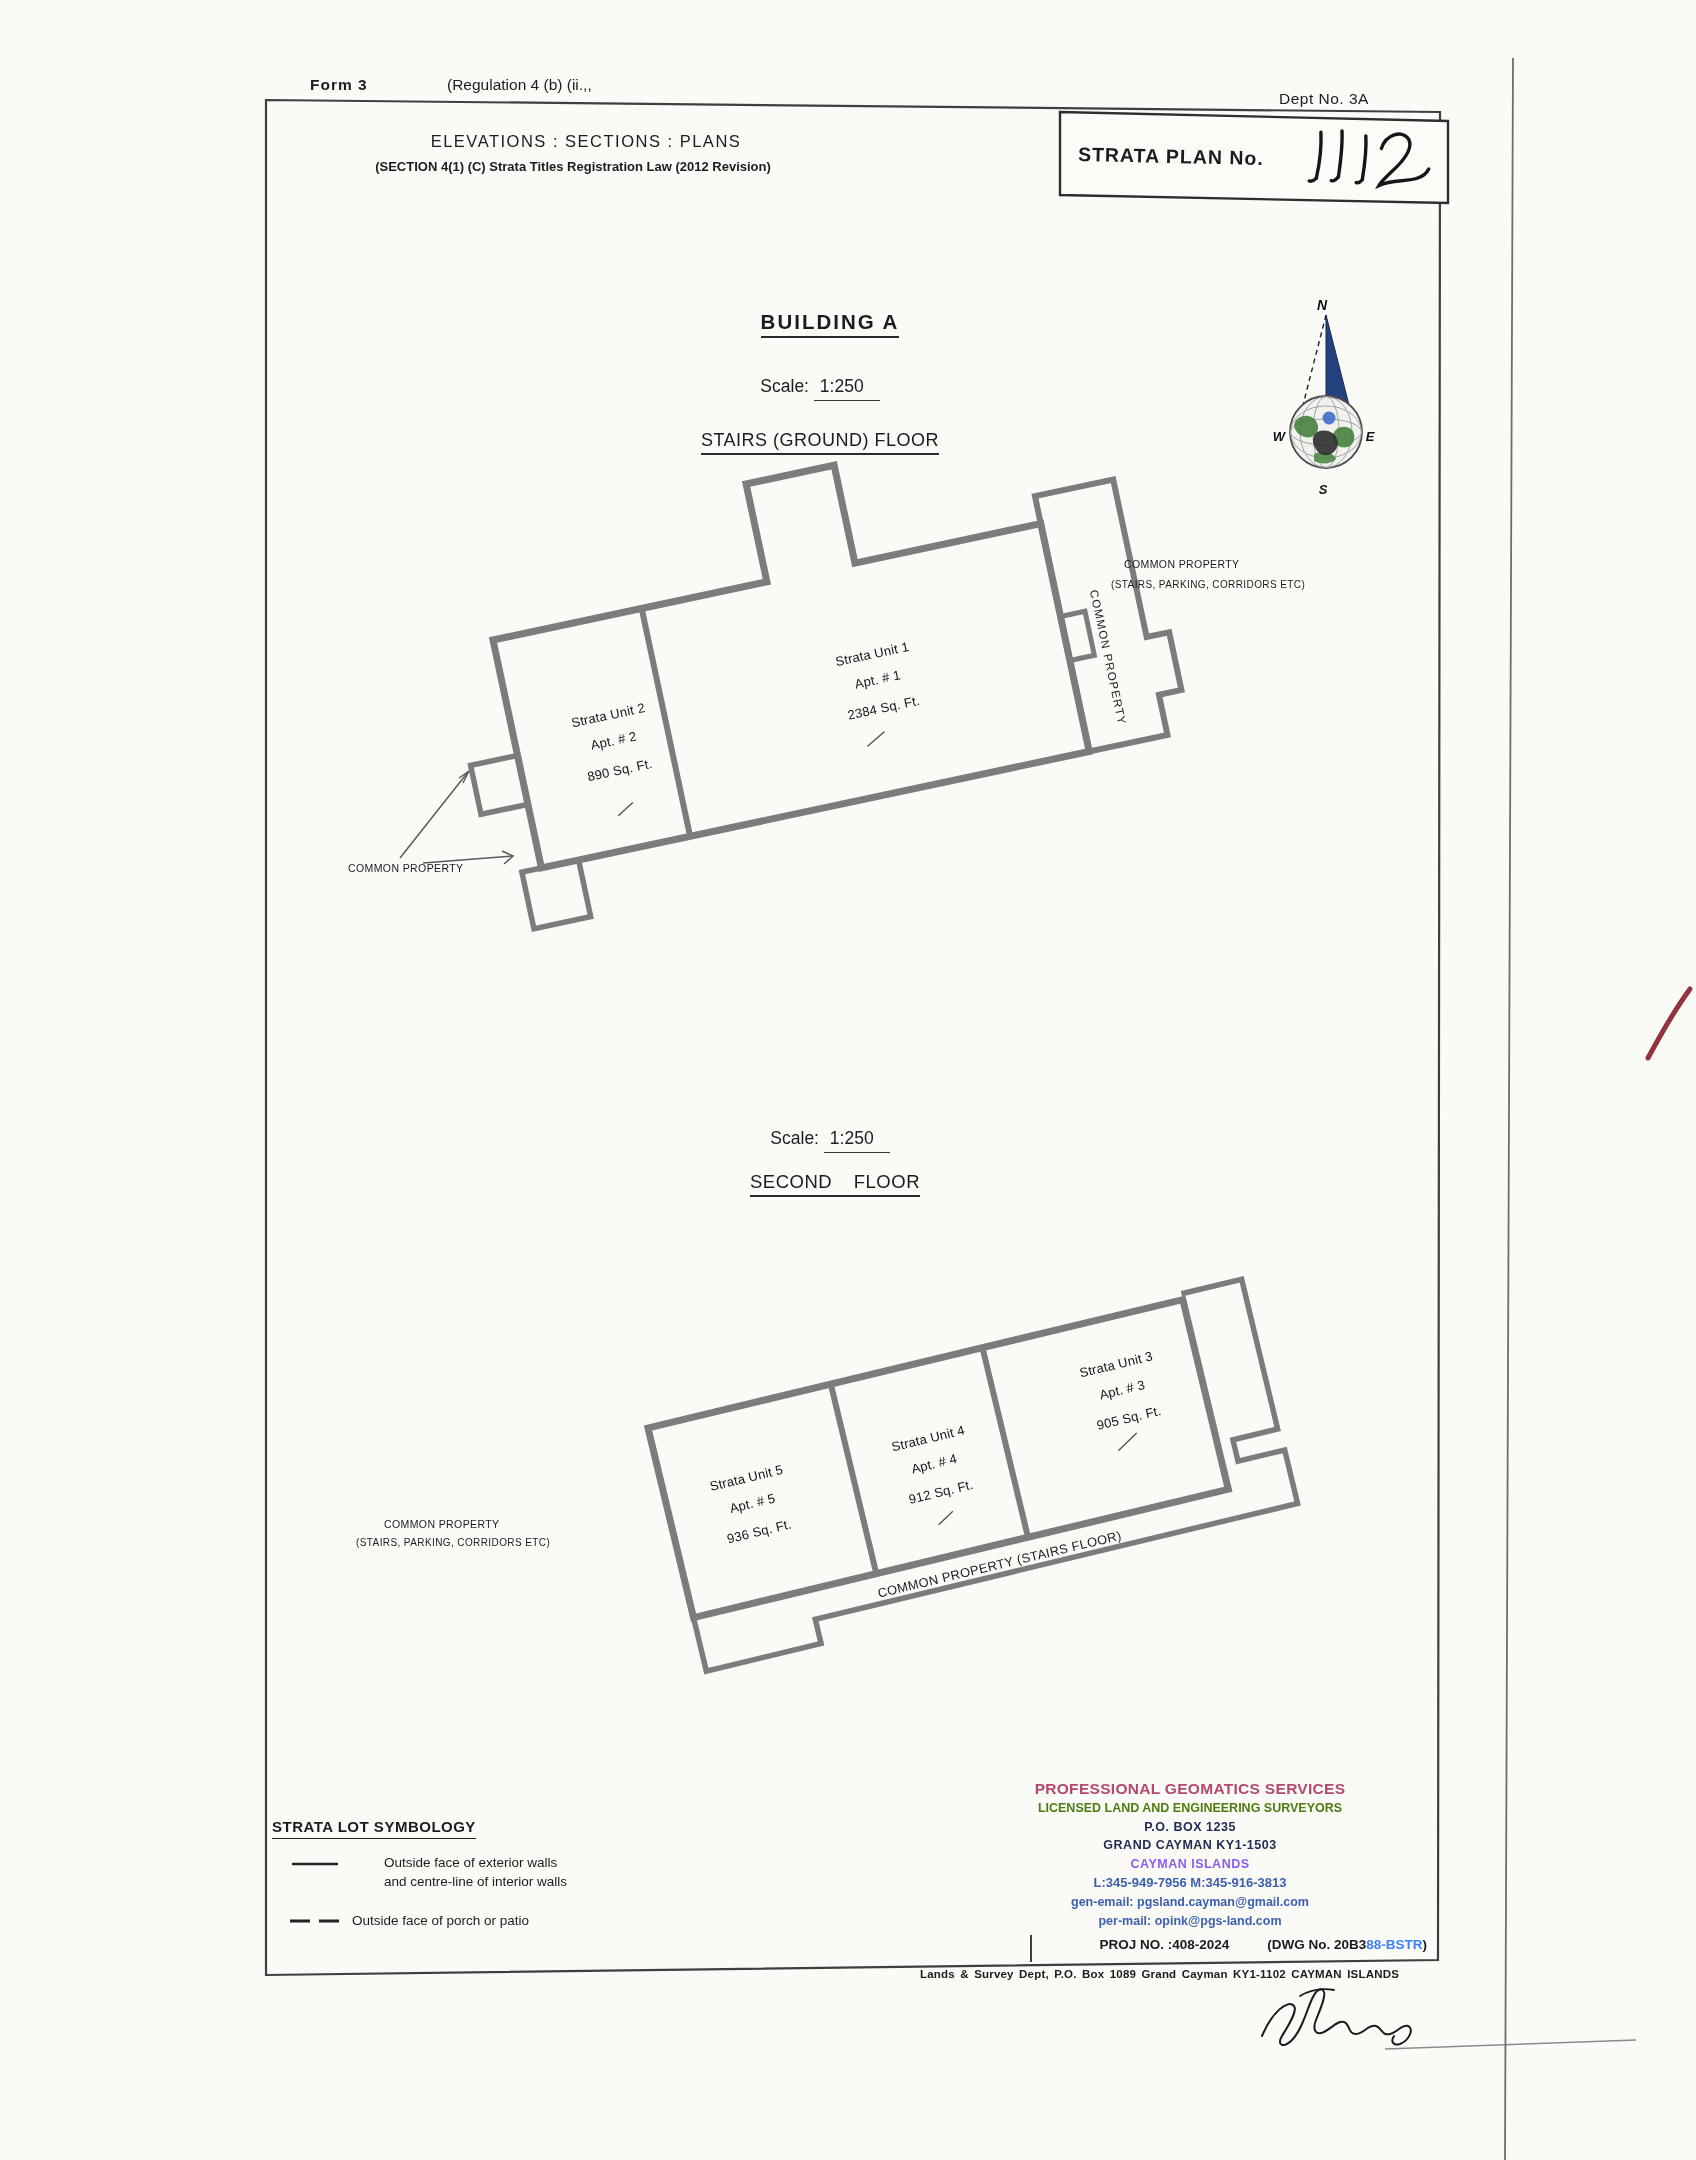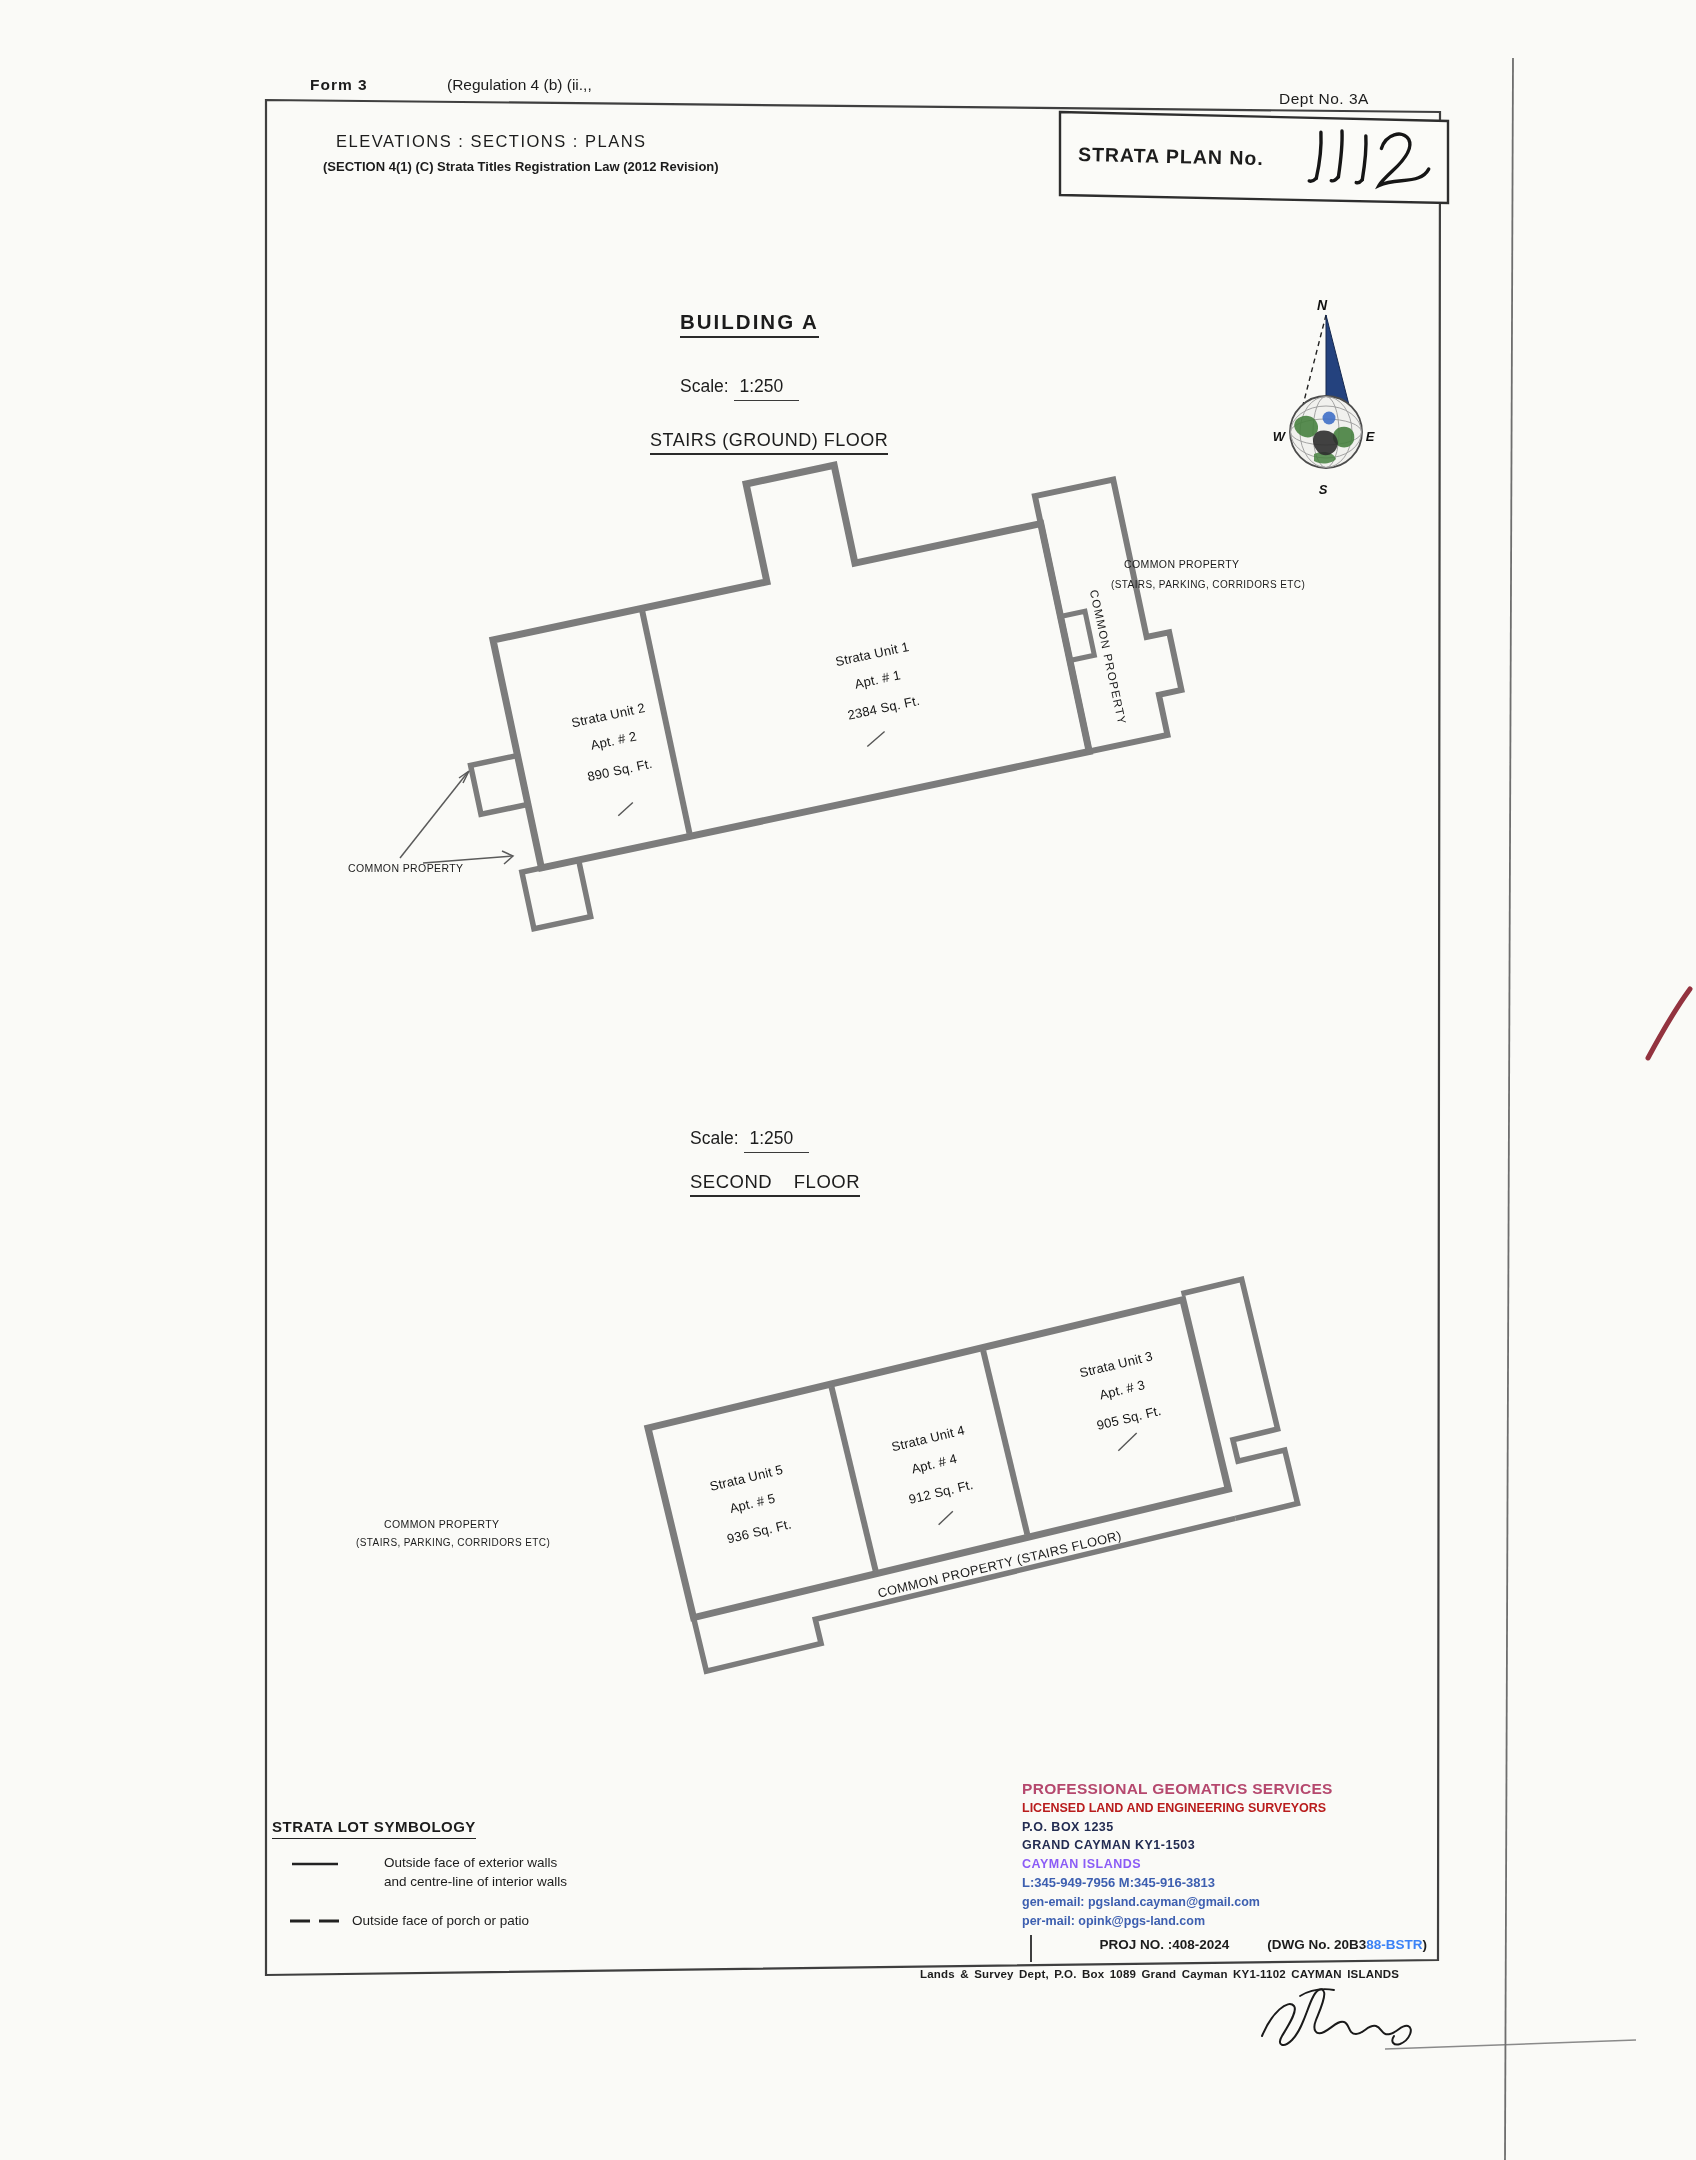--- a/index.html
+++ b/index.html
@@ -3,21 +3,21 @@
 <meta charset="utf-8">
 <style>
   html,body{margin:0;padding:0;}
   body{
     width:1696px;height:2160px;position:relative;overflow:hidden;
     background:#fafaf7;
     font-family:"Liberation Sans","DejaVu Sans",sans-serif;
     color:#1c1c1c;
   }
   .abs{position:absolute;}
-  .ctr{}
+  .ctr{text-align:center;}
   .cad{font-family:"Liberation Sans","DejaVu Sans",sans-serif;}
   .uline{display:inline-block;border-bottom:2px solid #2a2a2a;padding-bottom:2px;}
   .uline-thin{display:inline-block;border-bottom:1.5px solid #3a3a3a;padding-bottom:3px;}
   svg text{font-family:"Liberation Sans","DejaVu Sans",sans-serif;}
   .note{letter-spacing:.4px;font-weight:500;white-space:nowrap;}
   .company div{white-space:nowrap;}
 </style>
 </head>
 <body>
 
@@ -178,21 +178,21 @@
 <div class="abs" style="left:352px;top:1854px;font-size:13.5px;font-weight:500;line-height:18.5px;margin-left:32px;">
   <div>Outside face of exterior walls</div>
   <div>and centre-line of interior walls</div>
 </div>
 <div class="abs" style="left:352px;top:1913px;font-size:13.5px;font-weight:500;">
   <div>Outside face of porch or patio</div>
 </div>
 
 <div class="abs ctr company" style="left:1022px;top:1780px;width:336px;line-height:18.8px;">
   <div style="font-size:15.5px;font-weight:bold;color:#b5486e;letter-spacing:.3px;">PROFESSIONAL GEOMATICS SERVICES</div>
-  <div style="font-size:12.5px;font-weight:bold;color:#b91c1c;">LICENSED LAND AND ENGINEERING SURVEYORS</div>
+  <div style="font-size:12.5px;font-weight:bold;color:#4d7c0f;">LICENSED LAND AND ENGINEERING SURVEYORS</div>
   <div style="font-size:12.5px;font-weight:bold;color:#232c52;letter-spacing:.5px;">P.O. BOX 1235</div>
   <div style="font-size:12.5px;font-weight:bold;color:#232c52;letter-spacing:.5px;">GRAND CAYMAN KY1-1503</div>
   <div style="font-size:12.5px;font-weight:bold;color:#8b5cf6;letter-spacing:.5px;">CAYMAN ISLANDS</div>
   <div style="font-size:13px;font-weight:bold;color:#3d5fb0;">L:345-949-7956   M:345-916-3813</div>
   <div style="font-size:12.5px;font-weight:bold;color:#3d5fb0;">gen-email:  pgsland.cayman@gmail.com</div>
   <div style="font-size:12.5px;font-weight:bold;color:#3d5fb0;">per-mail:  opink@pgs-land.com</div>
 </div>
 <div class="abs" style="left:1045px;top:1937px;width:382px;font-size:13.5px;font-weight:bold;display:flex;justify-content:flex-end;white-space:nowrap;gap:38px;">
   <span>PROJ NO. :408-2024</span>
   <span>

